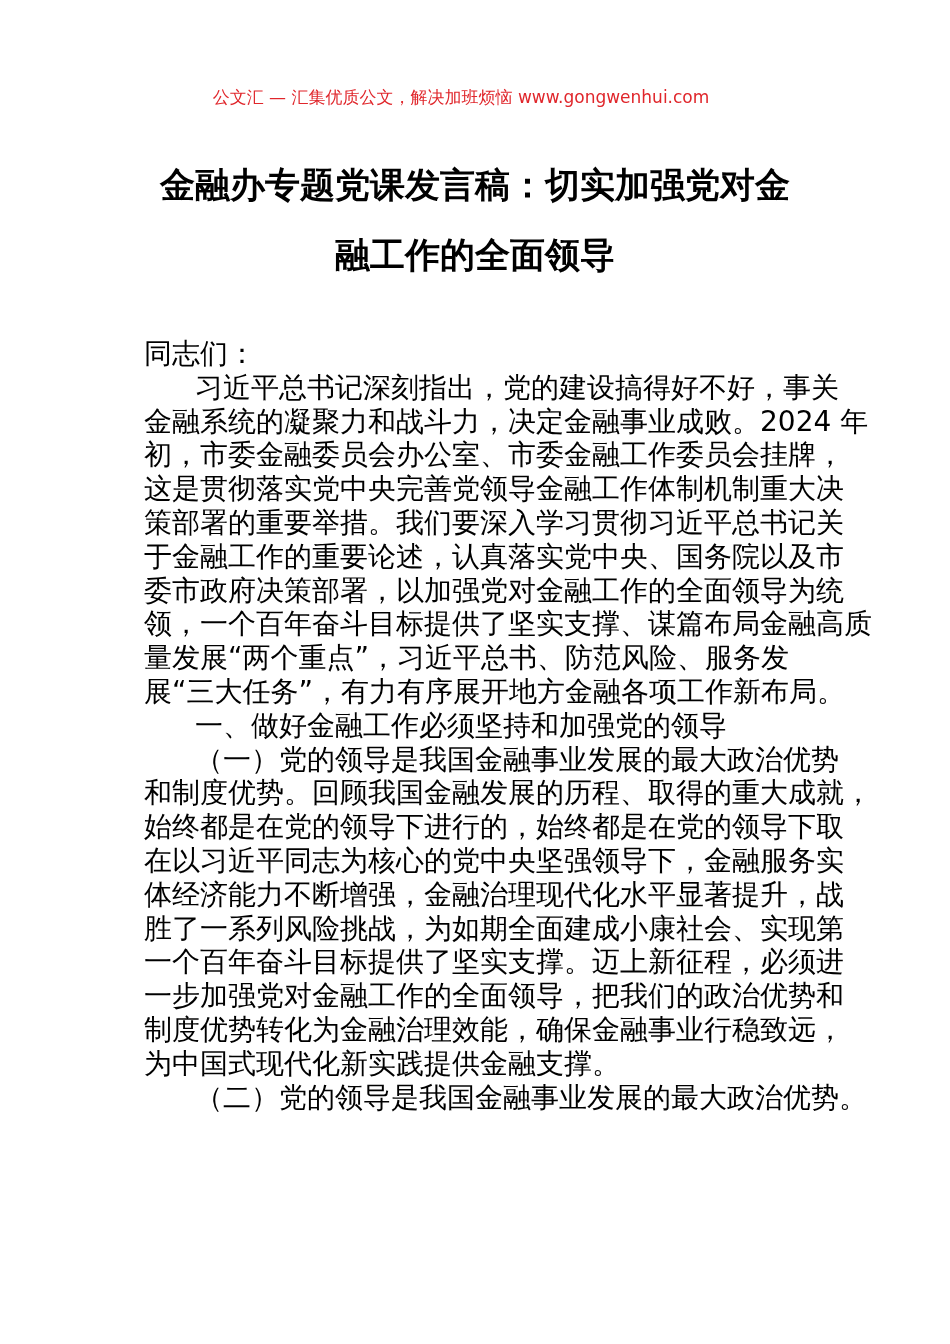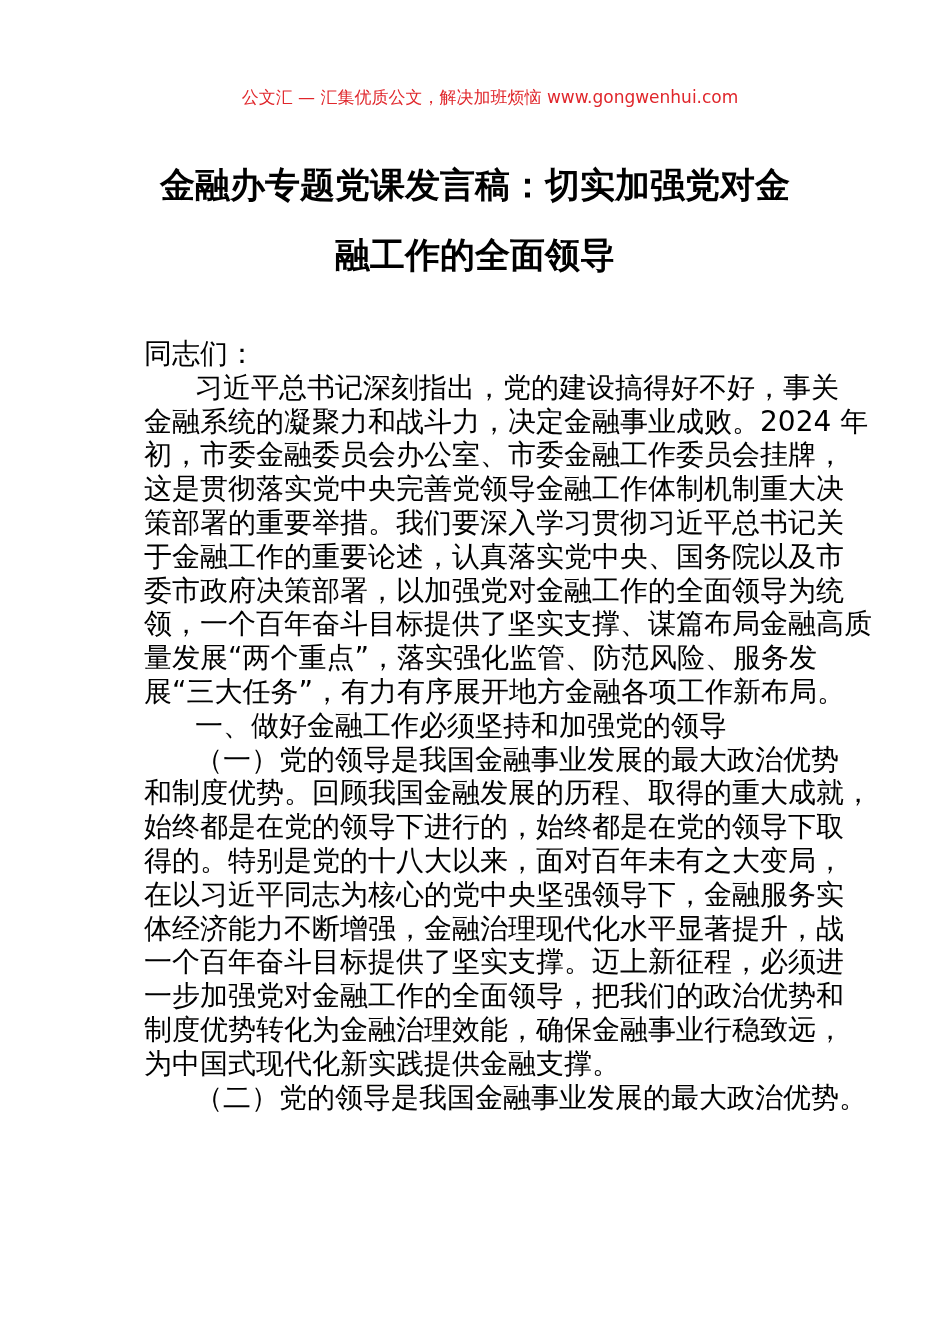--- a/index.html
+++ b/index.html
@@ -17,21 +17,20 @@
     }
     .header-banner {
       position: absolute;
       top: 86px;
       left: 0;
       width: 922px;
       text-align: center;
       font-size: 17px;
       color: #e0262b;
       letter-spacing: 0px;
-      padding-left: 29px;
     }
     .title {
       position: absolute;
       left: 140px;
       width: 670px;
       text-align: center;
       font-size: 35px;
       line-height: 70px;
       top: 150px;
     }
@@ -70,27 +69,27 @@
 <div class="body-text">
   <span class="line">同志们：</span>
   <span class="line indent">习近平总书记深刻指出，党的建设搞得好不好，事关</span>
   <span class="line">金融系统的凝聚力和战斗力，决定金融事业成败。2024 年</span>
   <span class="line">初，市委金融委员会办公室、市委金融工作委员会挂牌，</span>
   <span class="line">这是贯彻落实党中央完善党领导金融工作体制机制重大决</span>
   <span class="line">策部署的重要举措。我们要深入学习贯彻习近平总书记关</span>
   <span class="line">于金融工作的重要论述，认真落实党中央、国务院以及市</span>
   <span class="line">委市政府决策部署，以加强党对金融工作的全面领导为统</span>
   <span class="line">领，一个百年奋斗目标提供了坚实支撑、谋篇布局金融高质</span>
-  <span class="line">量发展“两个重点”，落实强化监管、防范风险、服务发</span>
+  <span class="line">量发展“两个重点”，习近平总书、防范风险、服务发</span>
   <span class="line">展“三大任务”，有力有序展开地方金融各项工作新布局。</span>
   <span class="line indent">一、做好金融工作必须坚持和加强党的领导</span>
   <span class="line indent">（一）党的领导是我国金融事业发展的最大政治优势</span>
   <span class="line">和制度优势。回顾我国金融发展的历程、取得的重大成就，</span>
   <span class="line">始终都是在党的领导下进行的，始终都是在党的领导下取</span>
-  <span class="line">得的。特别是党的十八大以来，面对百年未有之大变局，</span>
   <span class="line">在以习近平同志为核心的党中央坚强领导下，金融服务实</span>
   <span class="line">体经济能力不断增强，金融治理现代化水平显著提升，战</span>
+  <span class="line">胜了一系列风险挑战，为如期全面建成小康社会、实现第</span>
   <span class="line">一个百年奋斗目标提供了坚实支撑。迈上新征程，必须进</span>
   <span class="line">一步加强党对金融工作的全面领导，把我们的政治优势和</span>
   <span class="line">制度优势转化为金融治理效能，确保金融事业行稳致远，</span>
   <span class="line">为中国式现代化新实践提供金融支撑。</span>
   <span class="line indent">（二）党的领导是我国金融事业发展的最大政治优势。</span>
 </div>
 
 </body></html>

